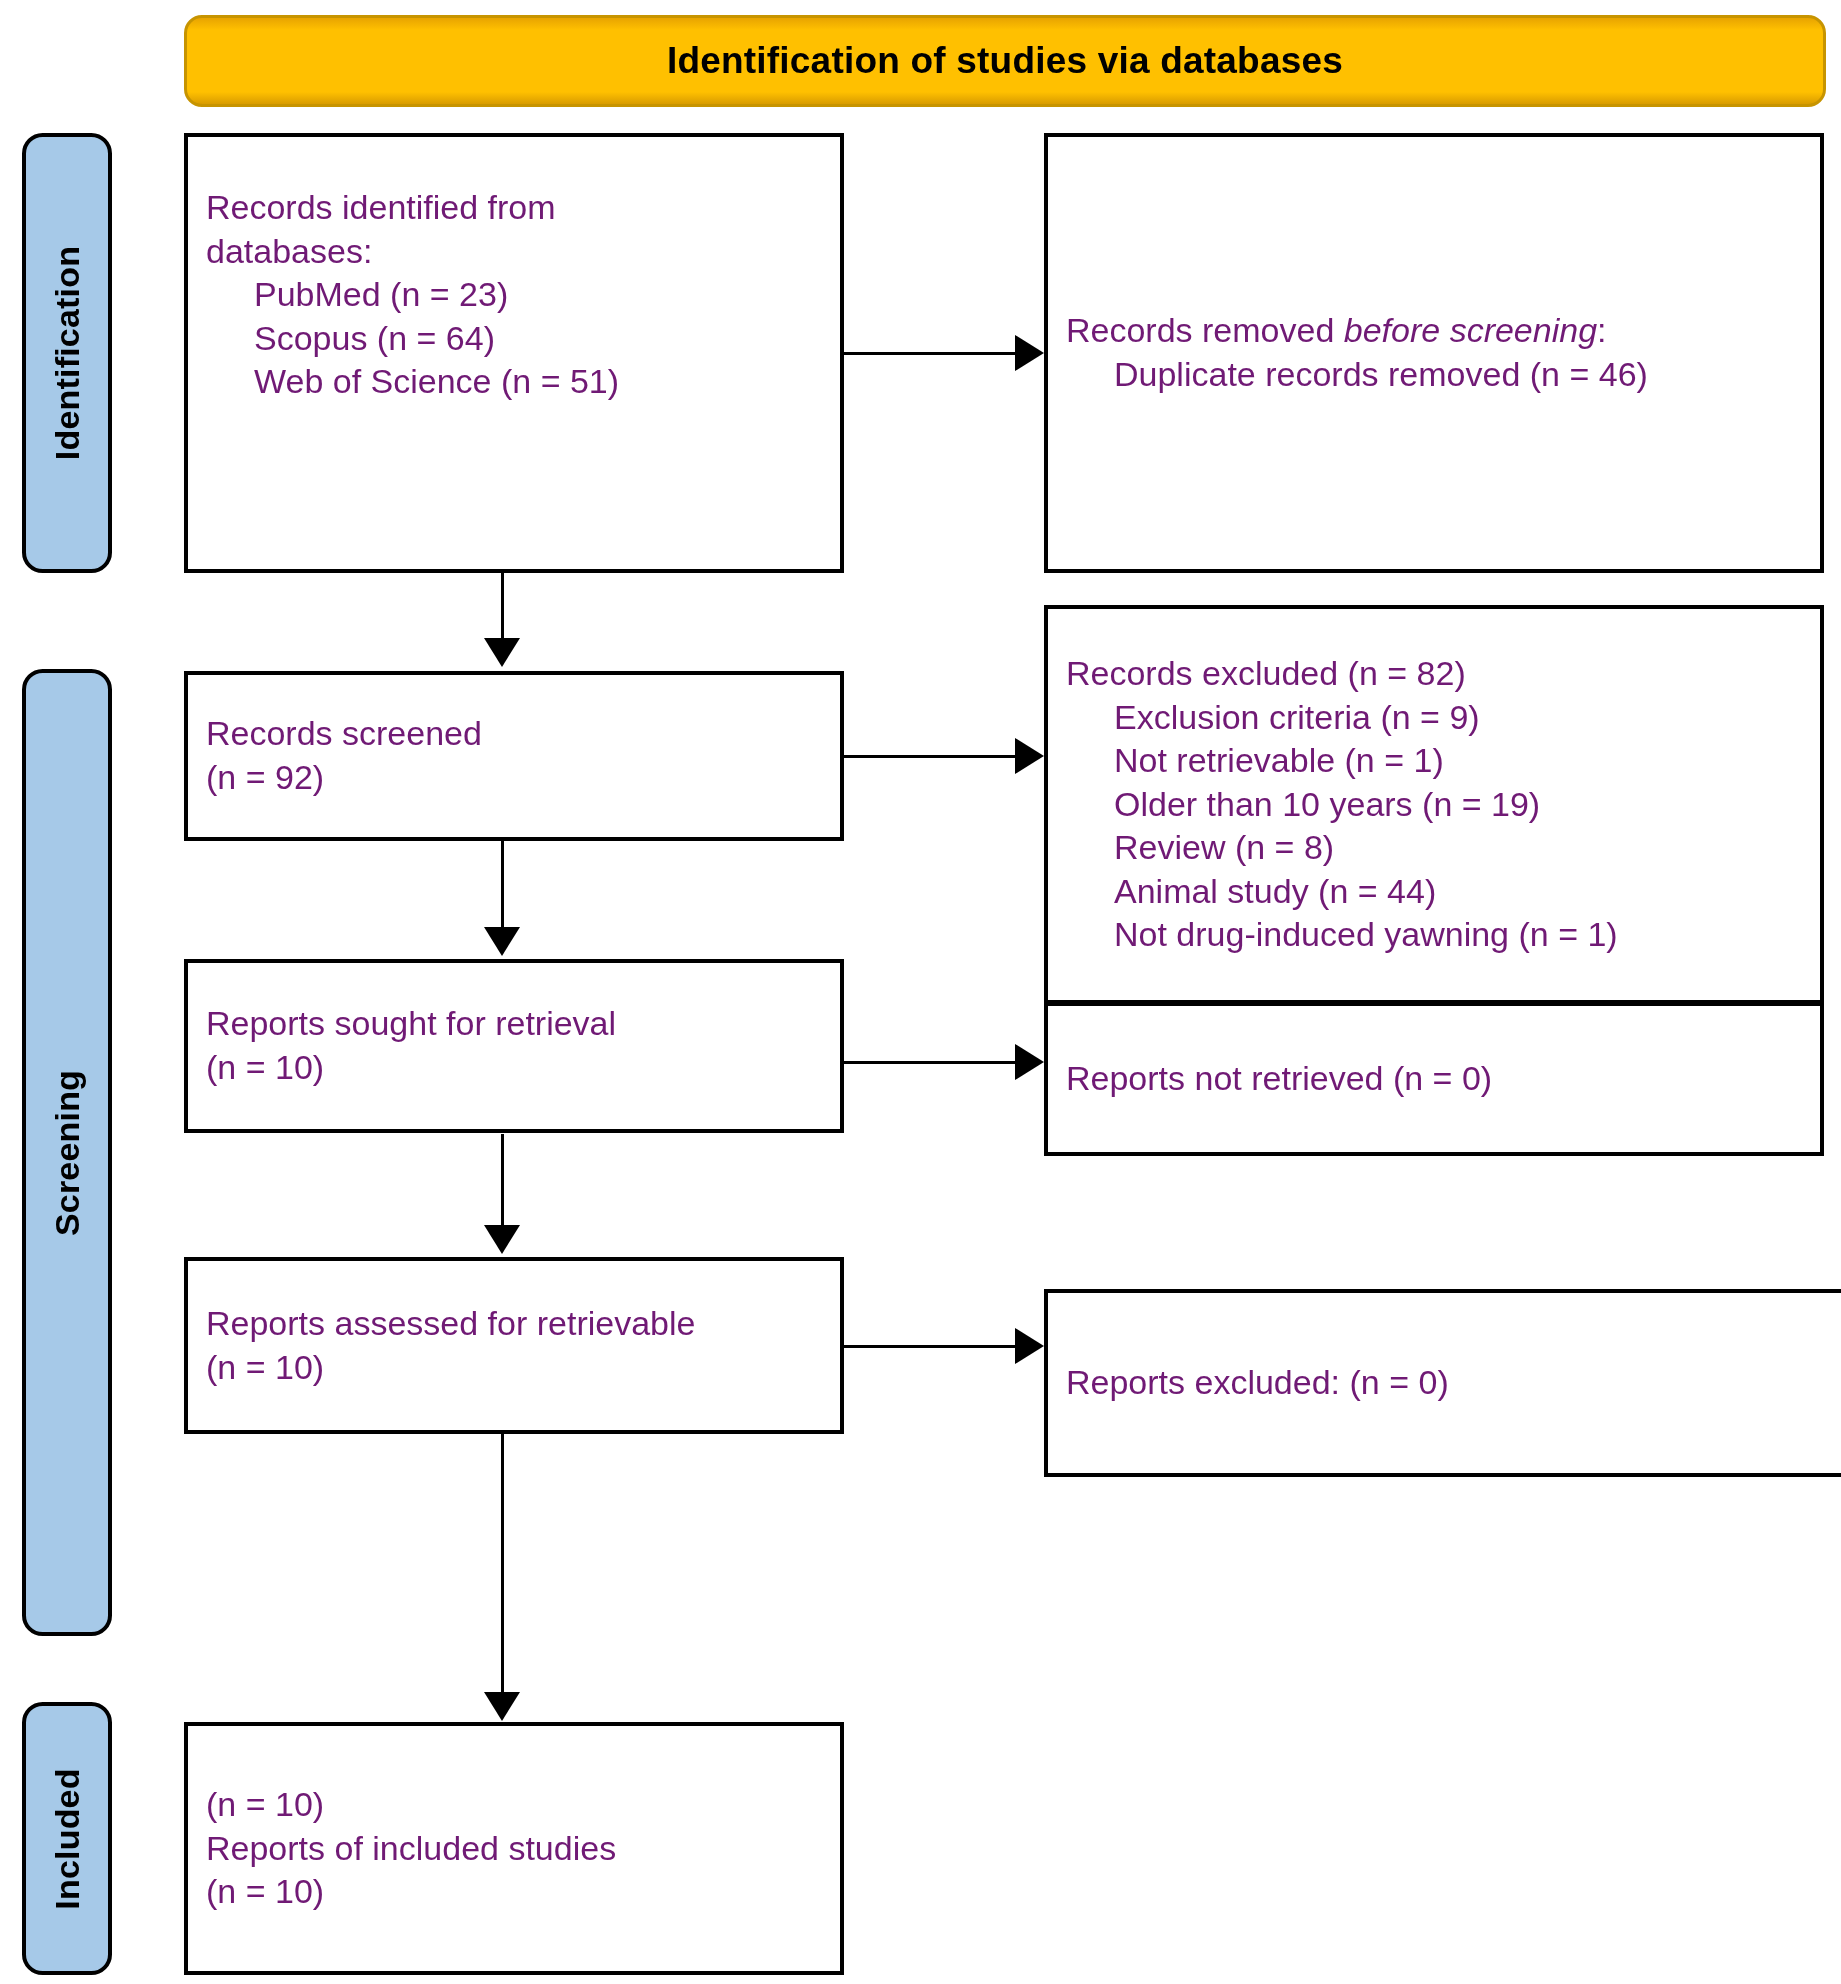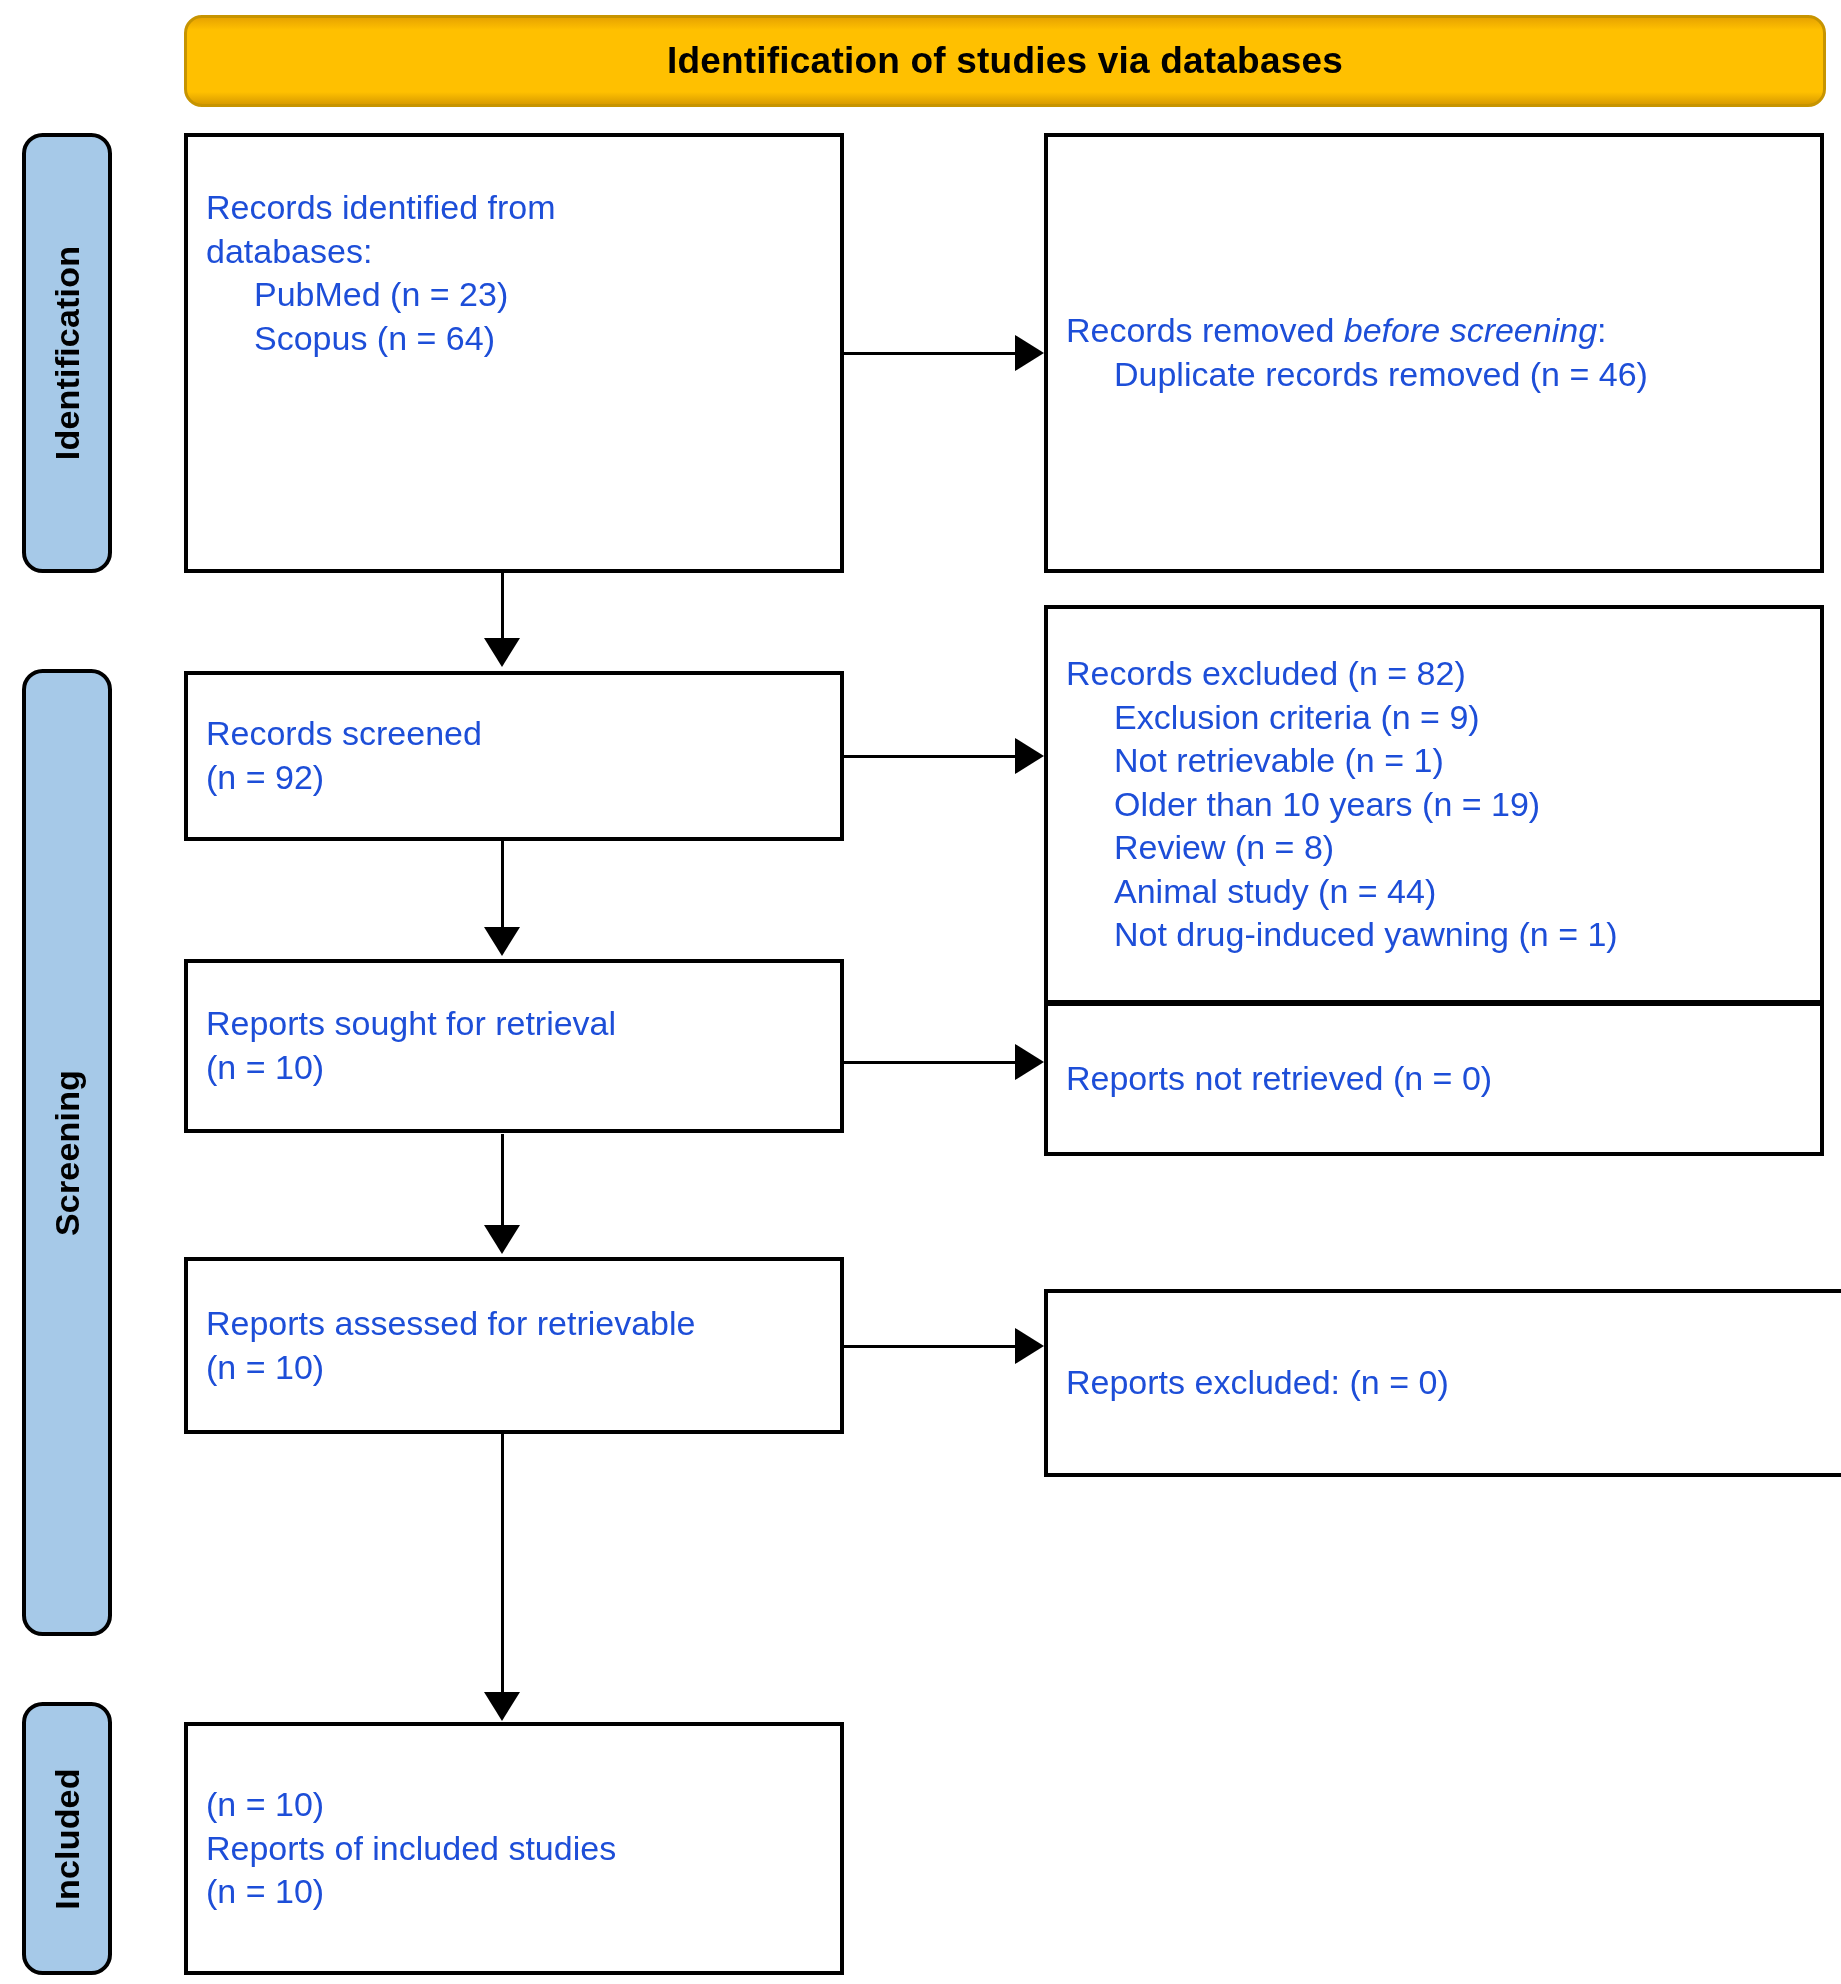--- a/index.html
+++ b/index.html
@@ -64,21 +64,21 @@
     border:4.9px solid #000000;
     box-sizing:border-box;
     display:flex;
     flex-direction:column;
     justify-content:center;
   }
   .flow-box .box-text{
     padding:0 18px;
     font-size:34px;
     line-height:1.28;
-    color:#1d4ed8;
+    color:#701a75;
   }
   .flow-box .box-text .ln{display:block;white-space:nowrap;}
   .flow-box .box-text .ln.indent{padding-left:48px;}
   .flow-box .box-text em{font-style:italic;margin-top:48px;}
 
   
   .arrow{position:absolute;}
   .arrow .shaft-v{
     position:absolute;
     left:0;top:0;
@@ -126,20 +126,21 @@
   <div class="phase-pill" style="left:21.5px;top:1702px;width:90px;height:273px;">
     <span class="phase-label">Included</span>
   </div>
 
   <div class="flow-box" style="left:184px;top:133px;width:660px;height:440px;justify-content:flex-start;">
     <div class="box-text" style="margin-top:49px;">
       <span class="ln">Records identified from</span>
       <span class="ln">databases:</span>
       <span class="ln indent">PubMed (n = 23)</span>
       <span class="ln indent">Scopus (n = 64)</span>
+      <span class="ln indent">Web of Science (n = 51)</span>
     </div>
   </div>
 
   <div class="flow-box" style="left:184px;top:671px;width:660px;height:170px;">
     <div class="box-text">
       <span class="ln">Records screened</span>
       <span class="ln">(n = 92)</span>
     </div>
   </div>
 

